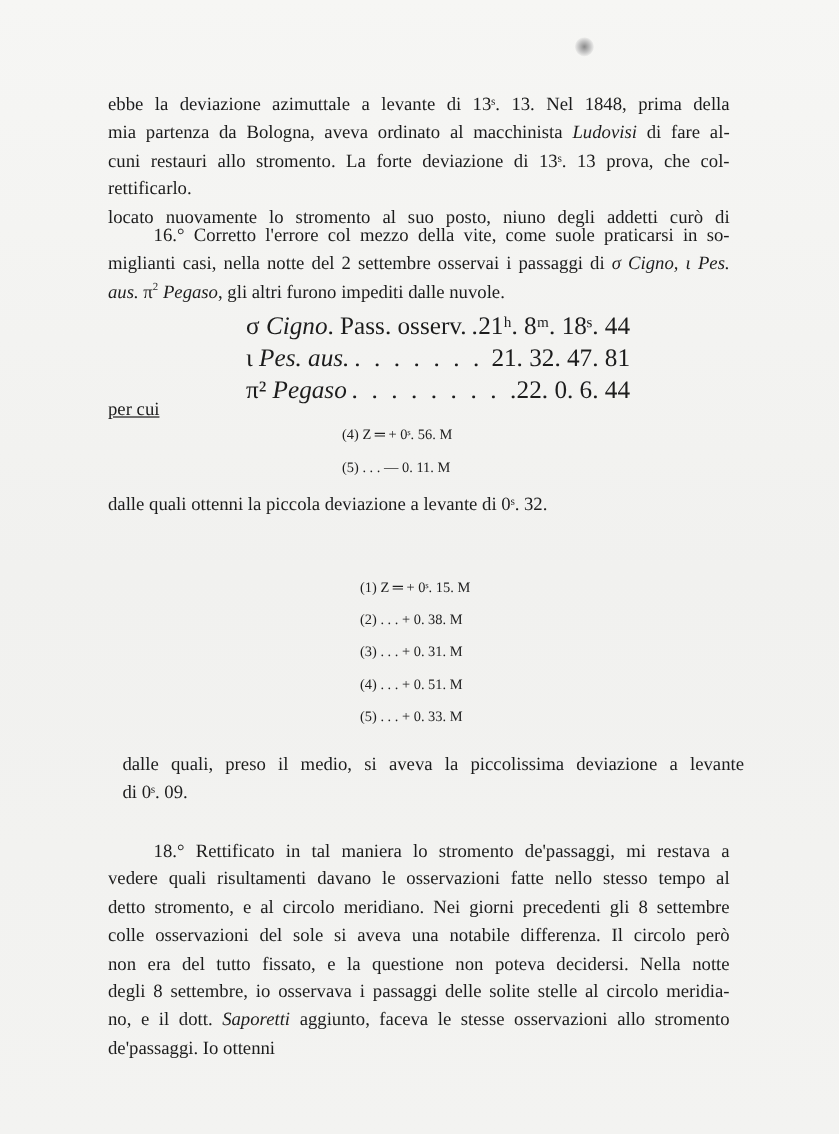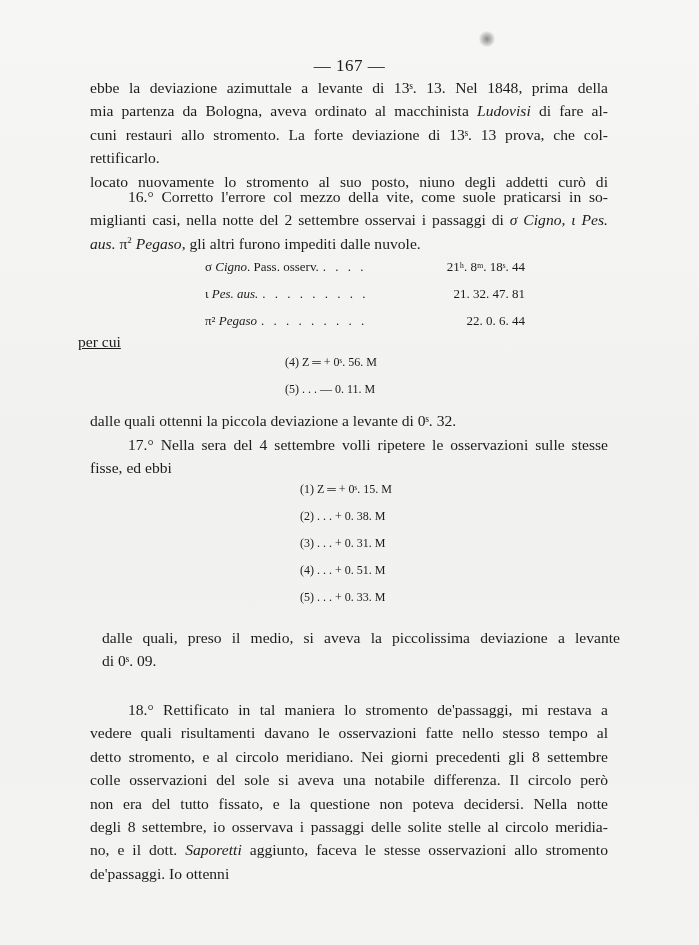--- a/index.html
+++ b/index.html
@@ -56,50 +56,49 @@
     }
     .indent { padding-left: 38px; }
     em, .it { }
     sup { font-size: 9px; vertical-align: 6px; line-height: 0; }
 
     .obs-table {
       position: absolute;
       left: 205px;
       top: 259px;
       width: 320px;
-      font-size: 13px;
+      font-size: 21px;
     }
     .obs-row {
       display: flex;
       height: 27px;
       align-items: baseline;
       white-space: nowrap;
     }
     .obs-name { flex: 0 0 auto; }
     .obs-dots { flex: 1 1 auto; letter-spacing: 3px; overflow: hidden; padding-left: 4px; }
     .obs-time { flex: 0 0 auto; text-align: right; }
 
     .eq-block {
       position: absolute;
       font-size: 12px;
       white-space: nowrap;
     }
     .eq-row {
       height: 27px;
       line-height: 27px;
     }
-    .para-label { position: absolute; left: 78px; font-size: 15.6px; text-decoration: underline; }
+    .para-label { position: absolute; left: 90px; font-size: 15.6px; text-decoration: underline; }
   </style>
 </head>
 <body>
 
 <div class="page">
   <div class="smudge"></div>
 
-  <div class="page-number">— 167 —</div>
 
   <div class="body-text" style="top:76px;">
     <span class="line">ebbe la deviazione azimuttale a levante di 13ˢ. 13. Nel 1848, prima della</span>
     <span class="line"><span>mia partenza da Bologna, aveva ordinato al macchinista </span><em>Ludovisi</em><span> di fare al-</span></span>
     <span class="line">cuni restauri allo stromento. La forte deviazione di 13ˢ. 13 prova, che col-</span>
     <span class="line last">rettificarlo.</span>
     <span class="line">locato nuovamente lo stromento al suo posto, niuno degli addetti curò di</span>
   </div>
 
   <div class="body-text" style="top:185px;">
@@ -130,24 +129,20 @@
 
   <div class="eq-block" style="left:285px; top:349px;">
     <div class="eq-row"><span>(4)</span> <span>Z ═ + 0ˢ. 56. M</span></div>
     <div class="eq-row"><span>(5)</span> <span>. . . — 0. 11. M</span></div>
   </div>
 
   <div class="body-text" style="top:409px;">
     <span class="line last">dalle quali ottenni la piccola deviazione a levante di 0ˢ. 32.</span>
   </div>
 
-  <div class="body-text" style="top:433px;">
-    <span class="line indent">17.° Nella sera del 4 settembre volli ripetere le osservazioni sulle stesse</span>
-    <span class="line last">fisse, ed ebbi</span>
-  </div>
 
   <div class="eq-block" style="left:300px; top:476px;">
     <div class="eq-row"><span>(1)</span> <span>Z ═ + 0ˢ. 15. M</span></div>
     <div class="eq-row"><span>(2)</span> <span>. . . + 0. 38. M</span></div>
     <div class="eq-row"><span>(3)</span> <span>. . . + 0. 31. M</span></div>
     <div class="eq-row"><span>(4)</span> <span>. . . + 0. 51. M</span></div>
     <div class="eq-row"><span>(5)</span> <span>. . . + 0. 33. M</span></div>
   </div>
 
   <div class="body-text" style="top:626px;margin-left:12px;">

